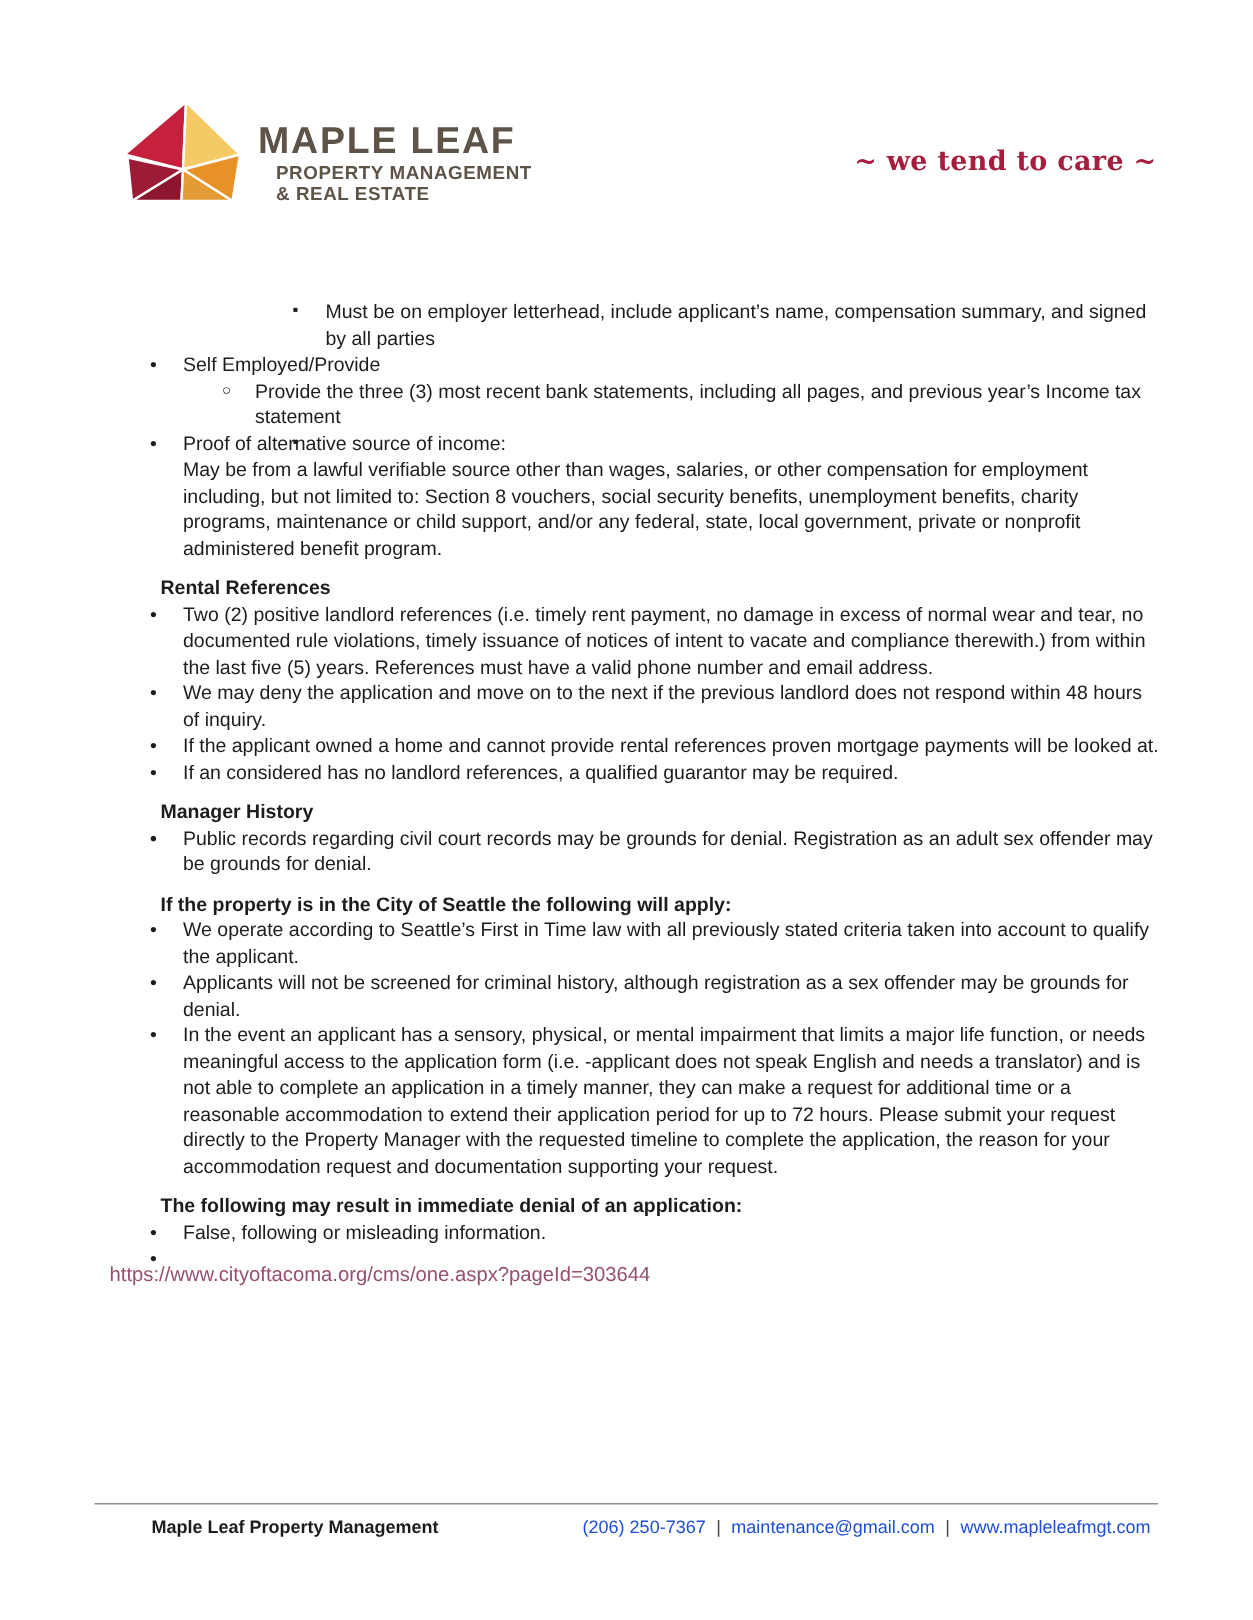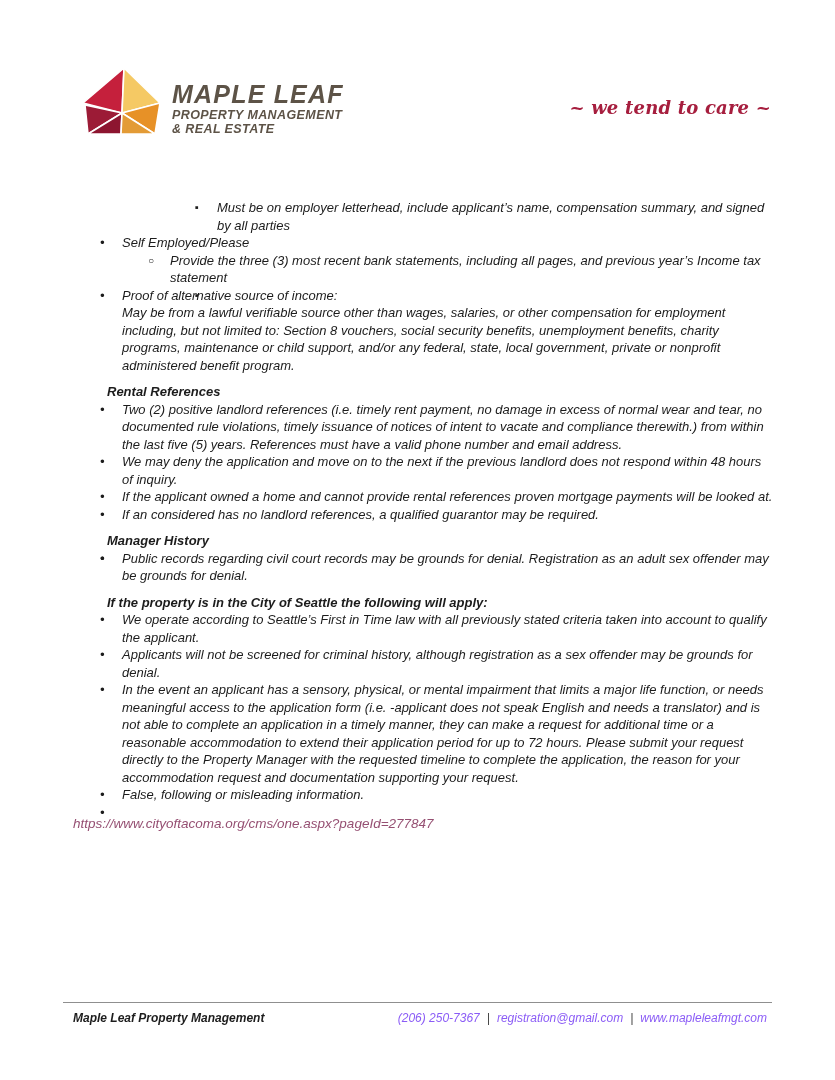--- a/index.html
+++ b/index.html
@@ -4,27 +4,27 @@
 <style>
   :root{
     --text:#1C1C1C;
     --brand:#5D5347;
     --tagline:#A61E3E;
     --link:#954F72;
   }
   html,body{margin:0;padding:0;background:#ffffff;}
   .page{
     position:relative;width:835px;height:1080px;background:#ffffff;
-    font-family:"Liberation Sans",sans-serif;color:var(--text);overflow:hidden;font-style:italic;
+    font-family:"Liberation Sans",sans-serif;color:var(--text);overflow:hidden;
   }
   
   .logo{position:absolute;left:76px;top:66px;width:90px;height:78px;}
   .brand{position:absolute;left:172px;top:80px;color:var(--brand);}
   .brand-name{font-size:25px;font-weight:bold;letter-spacing:1.2px;line-height:28px;}
-  .brand-sub{font-size:12.5px;font-weight:bold;letter-spacing:0.4px;line-height:14px;}
+  .brand-sub{font-size:12.5px;font-weight:bold;letter-spacing:0.4px;line-height:14px;margin-left:12px;}
   .tagline{
     position:absolute;top:97px;right:64px;
     font-family:"DejaVu Serif",serif;font-weight:bold;font-size:18px;
     color:var(--tagline);letter-spacing:0.2px;white-space:nowrap;
   }
   
   .doc{position:absolute;left:73px;top:199px;width:700px;font-size:13px;line-height:17.5px;}
   .section-heading{font-weight:bold;margin-top:9px;padding-left:34px;}
   .bullet-item{position:relative;}
   .bullet-text{white-space:pre-line;}
@@ -32,22 +32,22 @@
   .level-1{padding-left:49px;}  .level-1 .marker{left:27px;font-size:13px;}
   .level-2{padding-left:97px;}  .level-2 .marker{left:75px;font-size:10px;}
   .level-3{padding-left:144px;} .level-3 .marker{left:122px;font-size:11px;}
   .doc-link{display:inline-block;margin-top:11px;color:var(--link);text-decoration:none;font-size:13.5px;}
   
   .footer-rule{position:absolute;left:63px;right:63px;top:1002px;border-top:1.5px solid #8f8f8f;}
   .footer-row{
     position:absolute;left:73px;right:68px;top:1011px;
     display:flex;justify-content:space-between;align-items:baseline;font-size:12px;
   }
-  .footer-company{font-weight:bold;}
-  .footer-contact span{color:#8b5cf6;}
+  .footer-company{font-weight:bold;margin-left:28px;}
+  .footer-contact span{color:#1d4ed8;}
   .footer-contact .sep{margin:0 7px;color:#444;}
 </style>
 </head>
 <body>
 
 <div class="page">
 
   <svg class="logo" viewBox="0 0 90 78" xmlns="http://www.w3.org/2000/svg">
     <polygon points="48,2 7,37 46,47" stroke="#ffffff" stroke-width="1.6" stroke-linejoin="round" fill="#C5203C"></polygon>
     <polygon points="48,2 84,37 46,47" stroke="#ffffff" stroke-width="1.6" stroke-linejoin="round" fill="#F5C964"></polygon>
@@ -62,21 +62,21 @@
     <div class="brand-sub">PROPERTY MANAGEMENT</div>
     <div class="brand-sub">&amp; REAL ESTATE</div>
   </div>
 
   <div class="tagline">~ we tend to care ~</div>
 
   <div class="doc">
     <div id="sections">
         <section>
           <div class="bullet-item level-3"><span class="marker">▪</span><span class="bullet-text">Must be on employer letterhead, include applicant’s name, compensation summary, and signed by all parties</span></div>
-          <div class="bullet-item level-1"><span class="marker">•</span><span class="bullet-text">Self Employed/Please</span></div>
+          <div class="bullet-item level-1"><span class="marker">•</span><span class="bullet-text">Self Employed/Provide</span></div>
           <div class="bullet-item level-2"><span class="marker">○</span><span class="bullet-text">Provide the three (3) most recent bank statements, including all pages, and previous year’s Income tax statement</span></div>
           <div class="bullet-item level-3"><span class="marker">▪</span></div>
           <div class="bullet-item level-1"><span class="marker">•</span><span class="bullet-text">Proof of alternative source of income:
 May be from a lawful verifiable source other than wages, salaries, or other compensation for employment including, but not limited to: Section 8 vouchers, social security benefits, unemployment benefits, charity programs, maintenance or child support, and/or any federal, state, local government, private or nonprofit administered benefit program.</span></div>
         </section>
         <section>
           <div class="section-heading">Rental References</div>
           <div class="bullet-item level-1"><span class="marker">•</span><span class="bullet-text">Two (2) positive landlord references (i.e. timely rent payment, no damage in excess of normal wear and tear, no documented rule violations, timely issuance of notices of intent to vacate and compliance therewith.) from within the last five (5) years. References must have a valid phone number and email address.</span></div>
           <div class="bullet-item level-1"><span class="marker">•</span><span class="bullet-text">We may deny the application and move on to the next if the previous landlord does not respond within 48 hours of inquiry.</span></div>
           <div class="bullet-item level-1"><span class="marker">•</span><span class="bullet-text">If the applicant owned a home and cannot provide rental references proven mortgage payments will be looked at.</span></div>
@@ -87,28 +87,29 @@
           <div class="bullet-item level-1"><span class="marker">•</span></div>
           <div class="bullet-item level-1"><span class="marker">•</span><span class="bullet-text">Public records regarding civil court records may be grounds for denial. Registration as an adult sex offender may be grounds for denial.</span></div>
         </section>
         <section>
           <div class="section-heading">If the property is in the City of Seattle the following will apply:</div>
           <div class="bullet-item level-1"><span class="marker">•</span><span class="bullet-text">We operate according to Seattle’s First in Time law with all previously stated criteria taken into account to qualify the applicant.</span></div>
           <div class="bullet-item level-1"><span class="marker">•</span><span class="bullet-text">Applicants will not be screened for criminal history, although registration as a sex offender may be grounds for denial.</span></div>
           <div class="bullet-item level-1"><span class="marker">•</span><span class="bullet-text">In the event an applicant has a sensory, physical, or mental impairment that limits a major life function, or needs meaningful access to the application form (i.e. -applicant does not speak English and needs a translator) and is not able to complete an application in a timely manner, they can make a request for additional time or a reasonable accommodation to extend their application period for up to 72 hours. Please submit your request directly to the Property Manager with the requested timeline to complete the application, the reason for your accommodation request and documentation supporting your request.</span></div>
         </section>
         <section>
+          <div class="section-heading">The following may result in immediate denial of an application:</div>
           <div class="bullet-item level-1"><span class="marker">•</span><span class="bullet-text">False, following or misleading information.</span></div>
           <div class="bullet-item level-1"><span class="marker">•</span></div>
         </section>
       </div>
-    <a class="doc-link" href="#">https://www.cityoftacoma.org/cms/one.aspx?pageId=277847</a>
+    <a class="doc-link" href="#">https://www.cityoftacoma.org/cms/one.aspx?pageId=303644</a>
   </div>
 
   <div class="footer-rule"></div>
   <div class="footer-row">
     <div class="footer-company">Maple Leaf Property Management</div>
     <div class="footer-contact">
-      <span>(206) 250-7367</span><span class="sep">|</span><span>registration@gmail.com</span><span class="sep">|</span><span>www.mapleleafmgt.com</span>
+      <span>(206) 250-7367</span><span class="sep">|</span><span>maintenance@gmail.com</span><span class="sep">|</span><span>www.mapleleafmgt.com</span>
     </div>
   </div>
 
 </div>
 
 </body></html>

